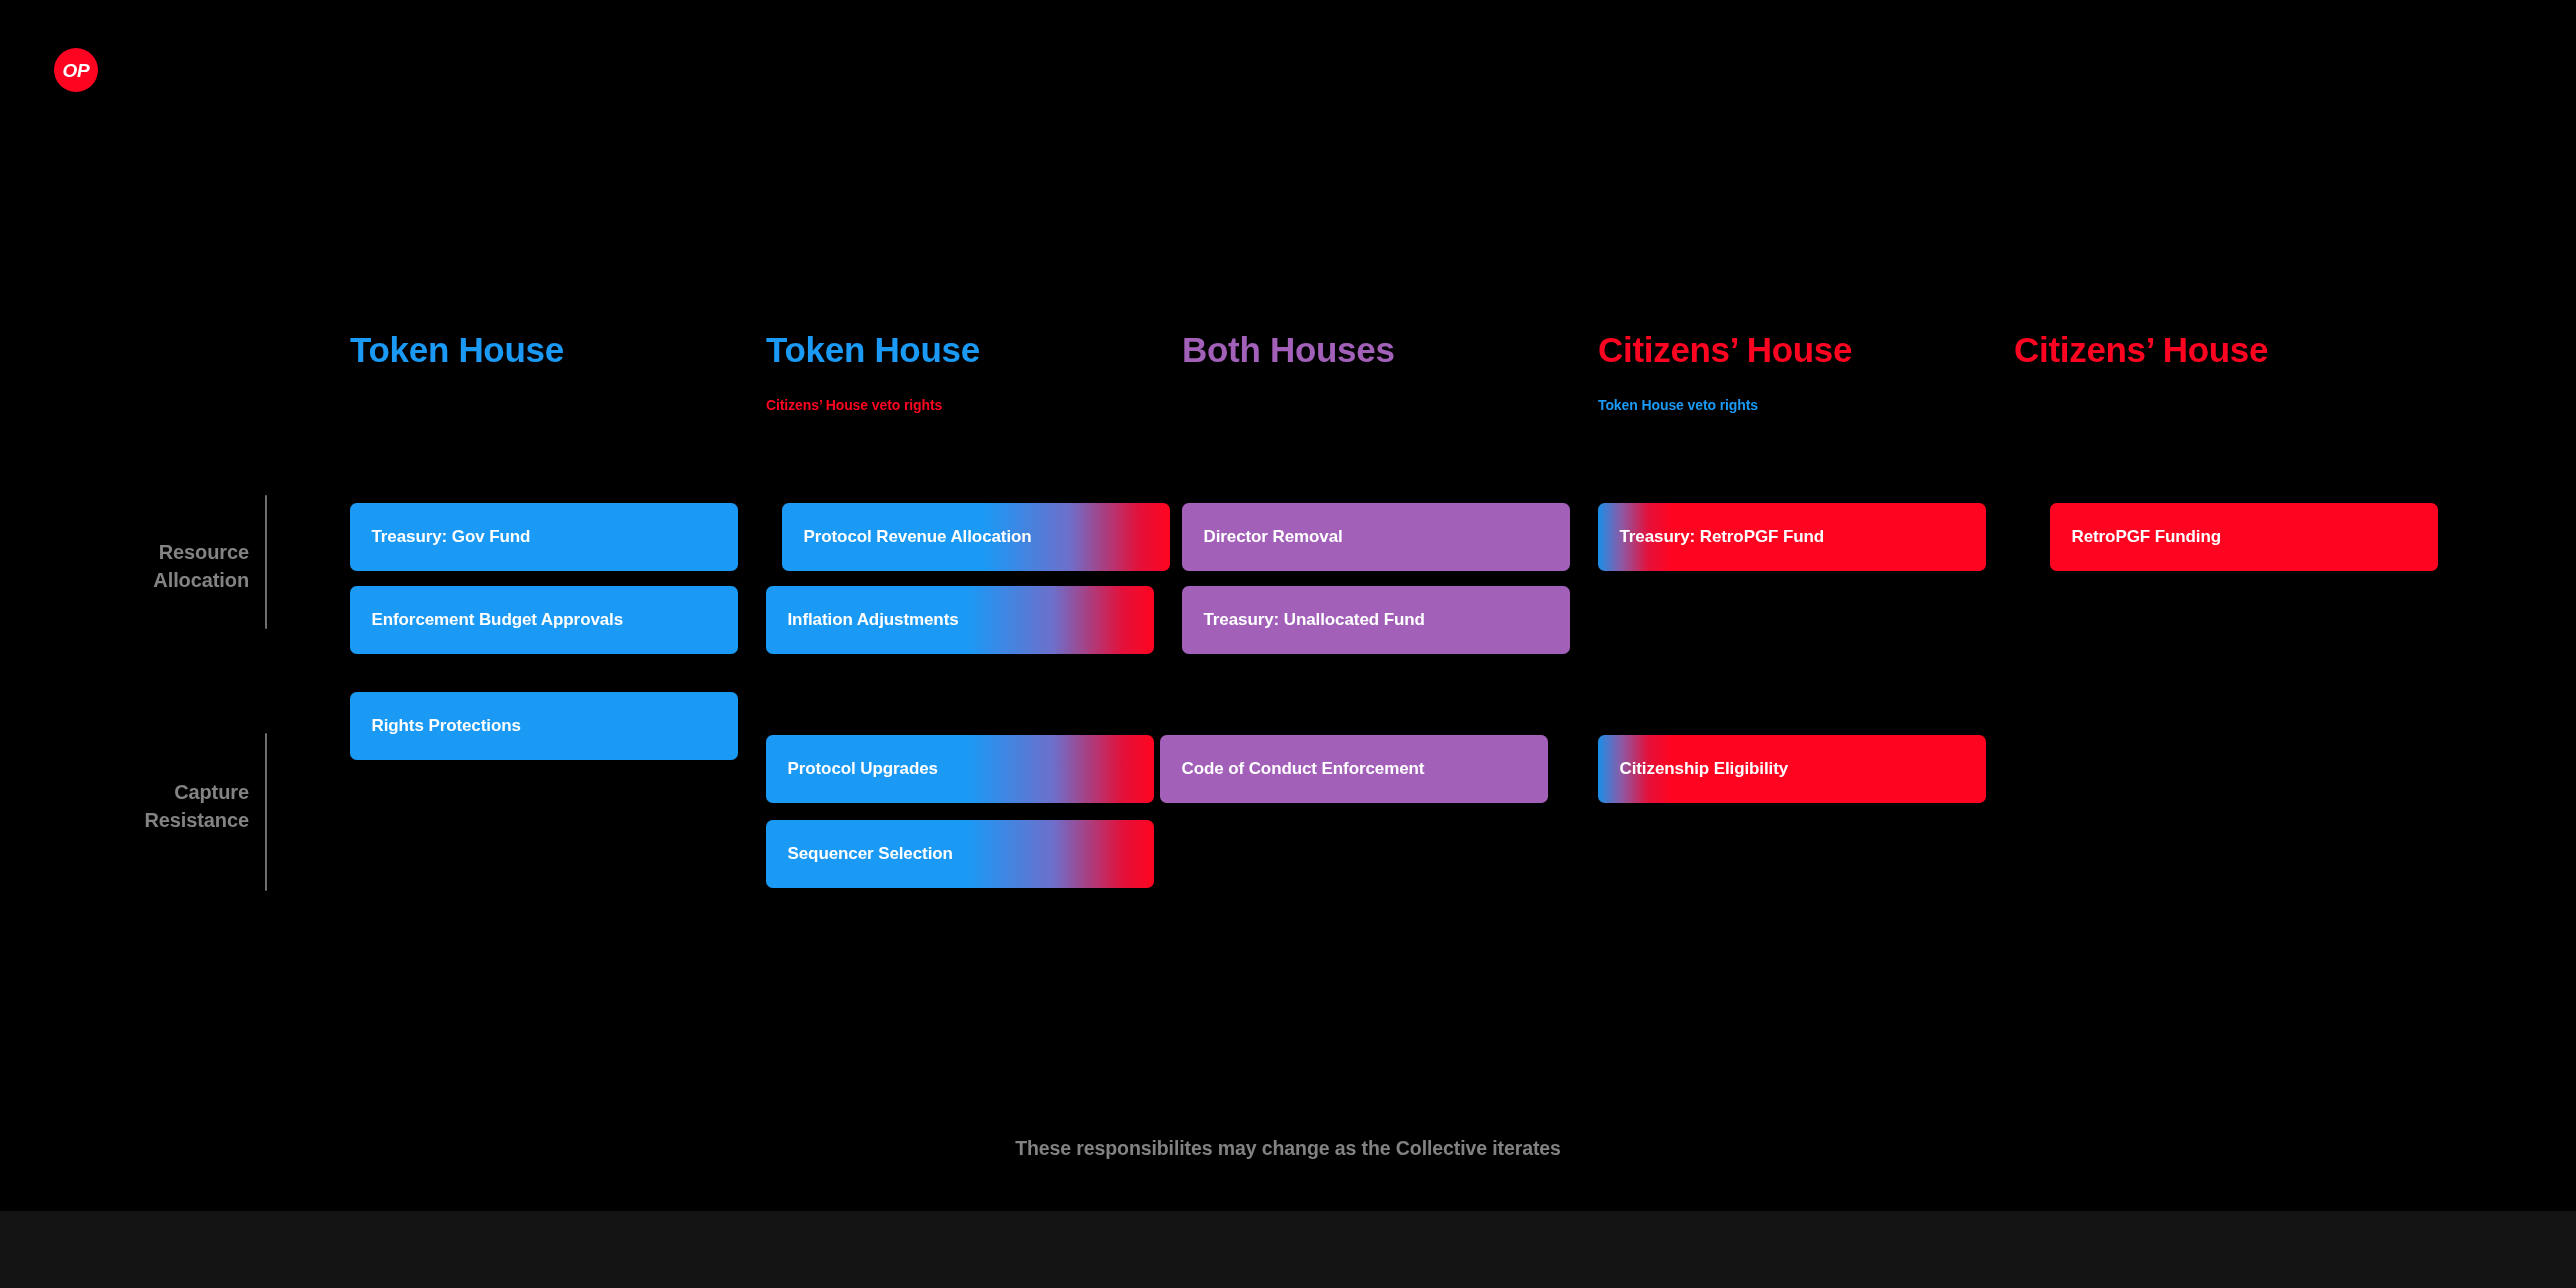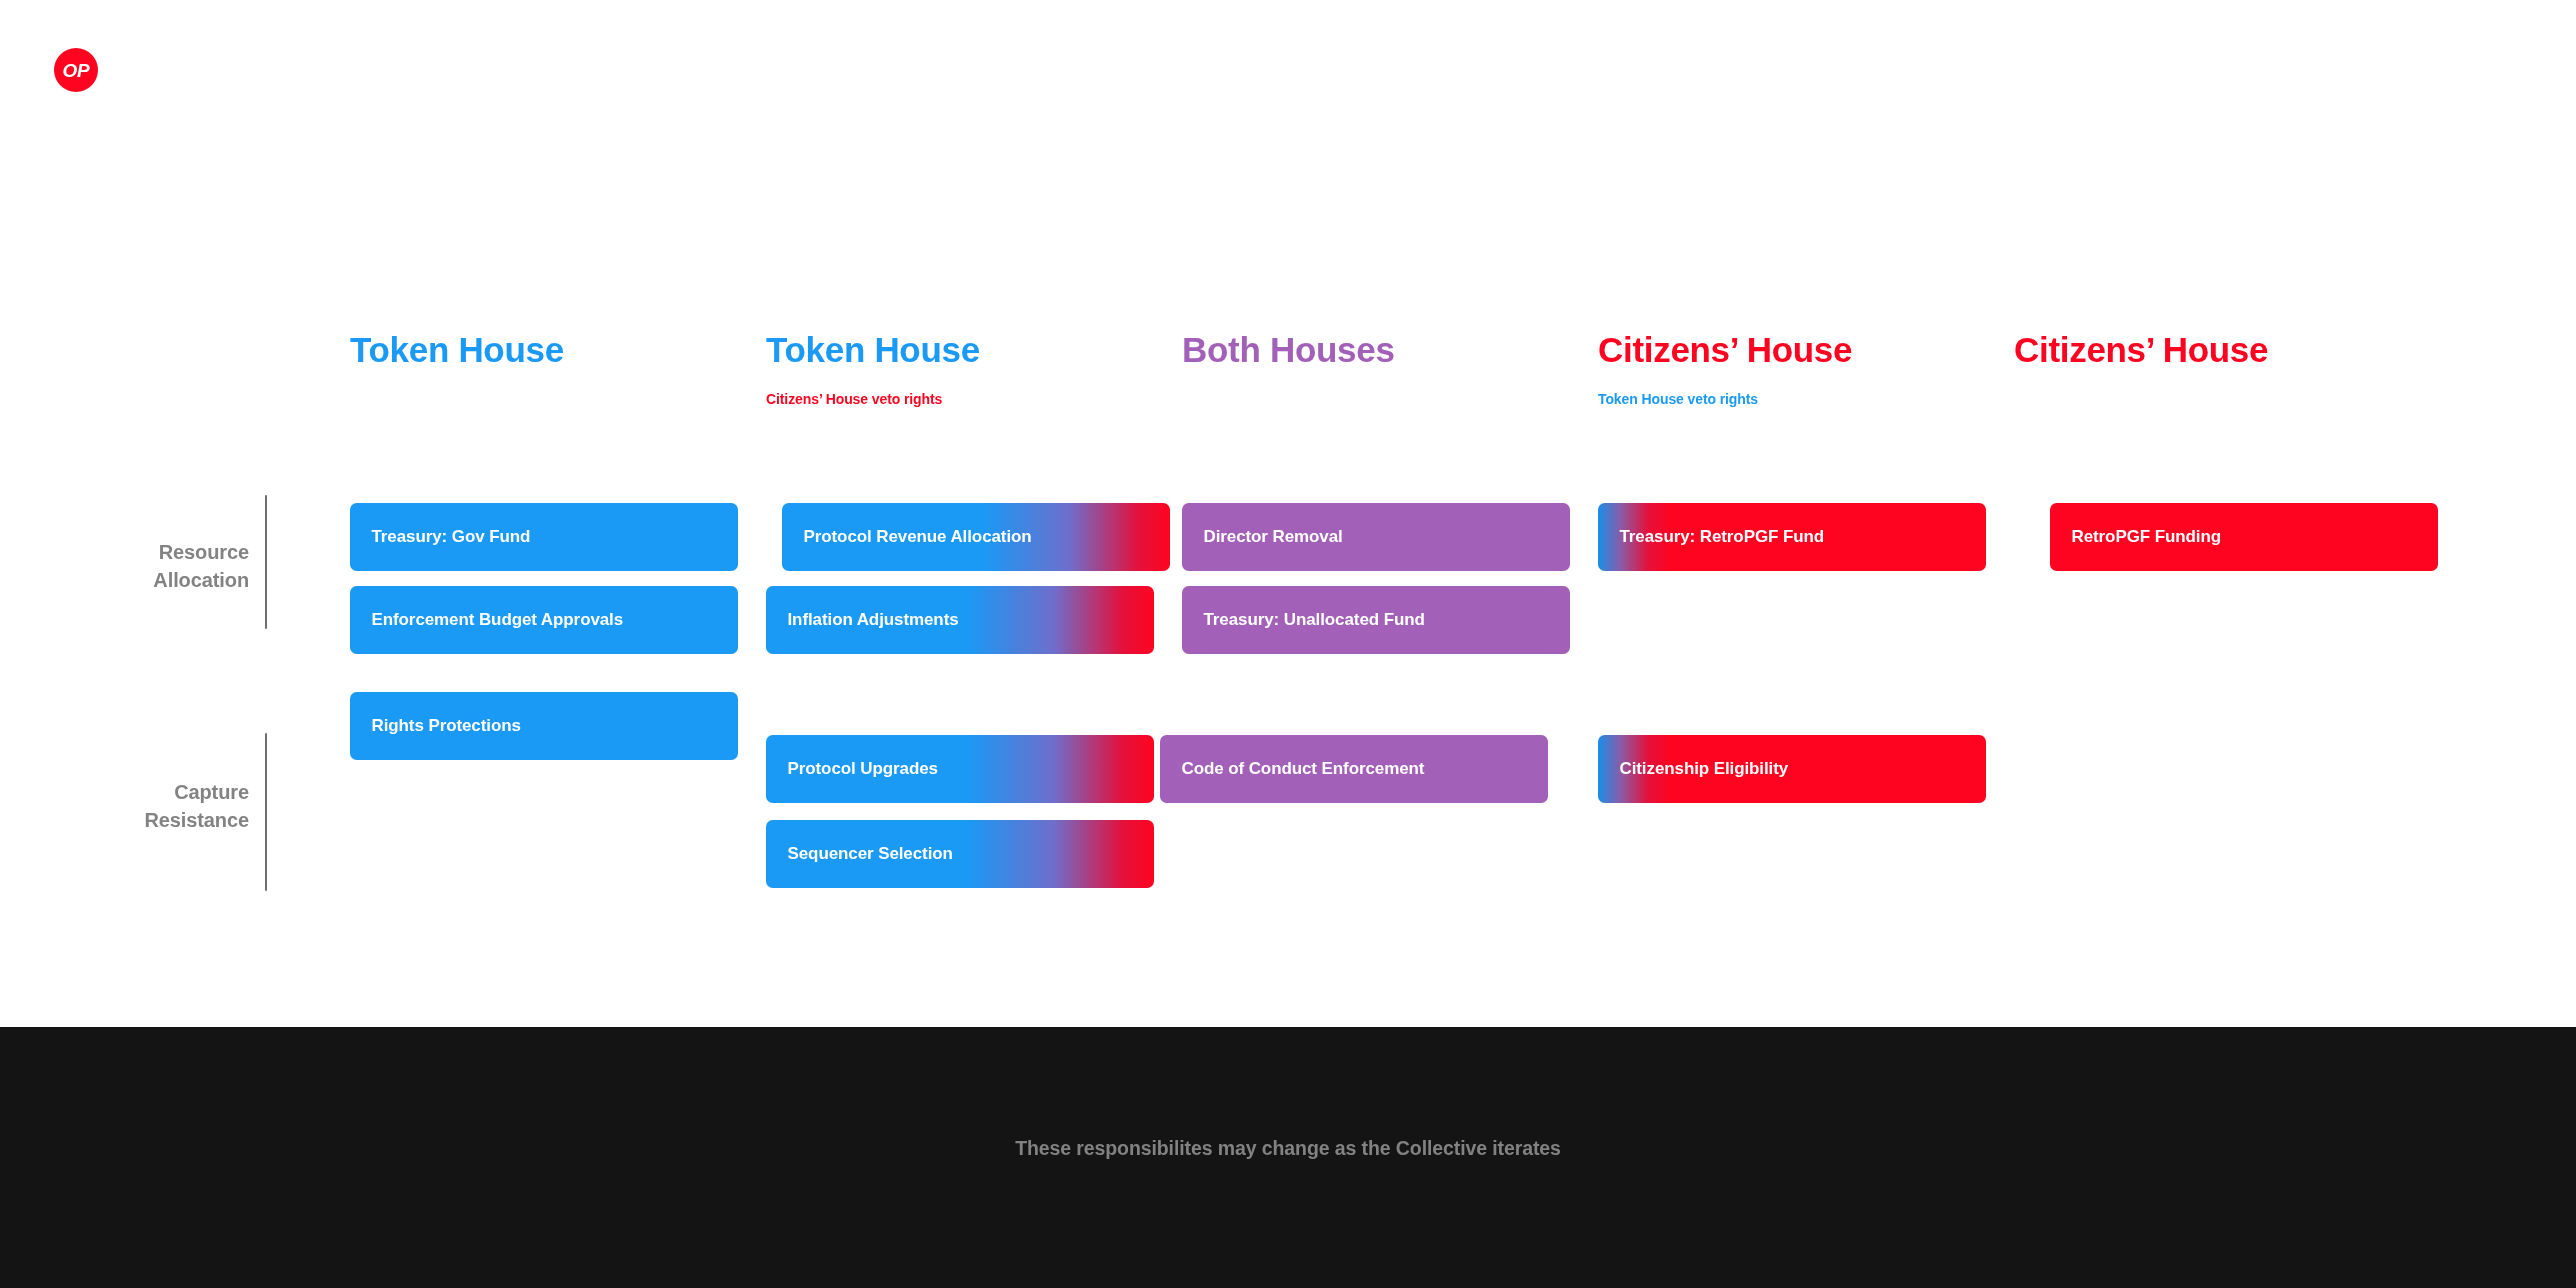--- a/index.html
+++ b/index.html
@@ -6,22 +6,22 @@
   html, body {
     width: 2576px;
     height: 1289px;
     background: #141414;
     font-family: "Liberation Sans", sans-serif;
     overflow: hidden;
   }
   #stage {
     position: relative;
     width: 2576px;
-    height: 1027px;
-    background: #ffffff;
+    height: 1211px;
+    background: #000000;
   }
 
   
   #op-logo {
     position: absolute;
     left: 54px;
     top: 48px;
     width: 44px;
     height: 44px;
     border-radius: 50%;
@@ -46,21 +46,21 @@
     width: 402px;
   }
   .col-head .title {
     font-size: 35px;
     font-weight: bold;
     line-height: 1.05;
     letter-spacing: -0.3px;
     white-space: nowrap;
   }
   .col-head .sub {
-    margin-top: 22px;
+    margin-top: 28px;
     font-size: 14px;
     font-weight: bold;
     letter-spacing: -0.1px;
     white-space: nowrap;
     min-height: 16px;
   }
 
   
   .row-label {
     position: absolute;

